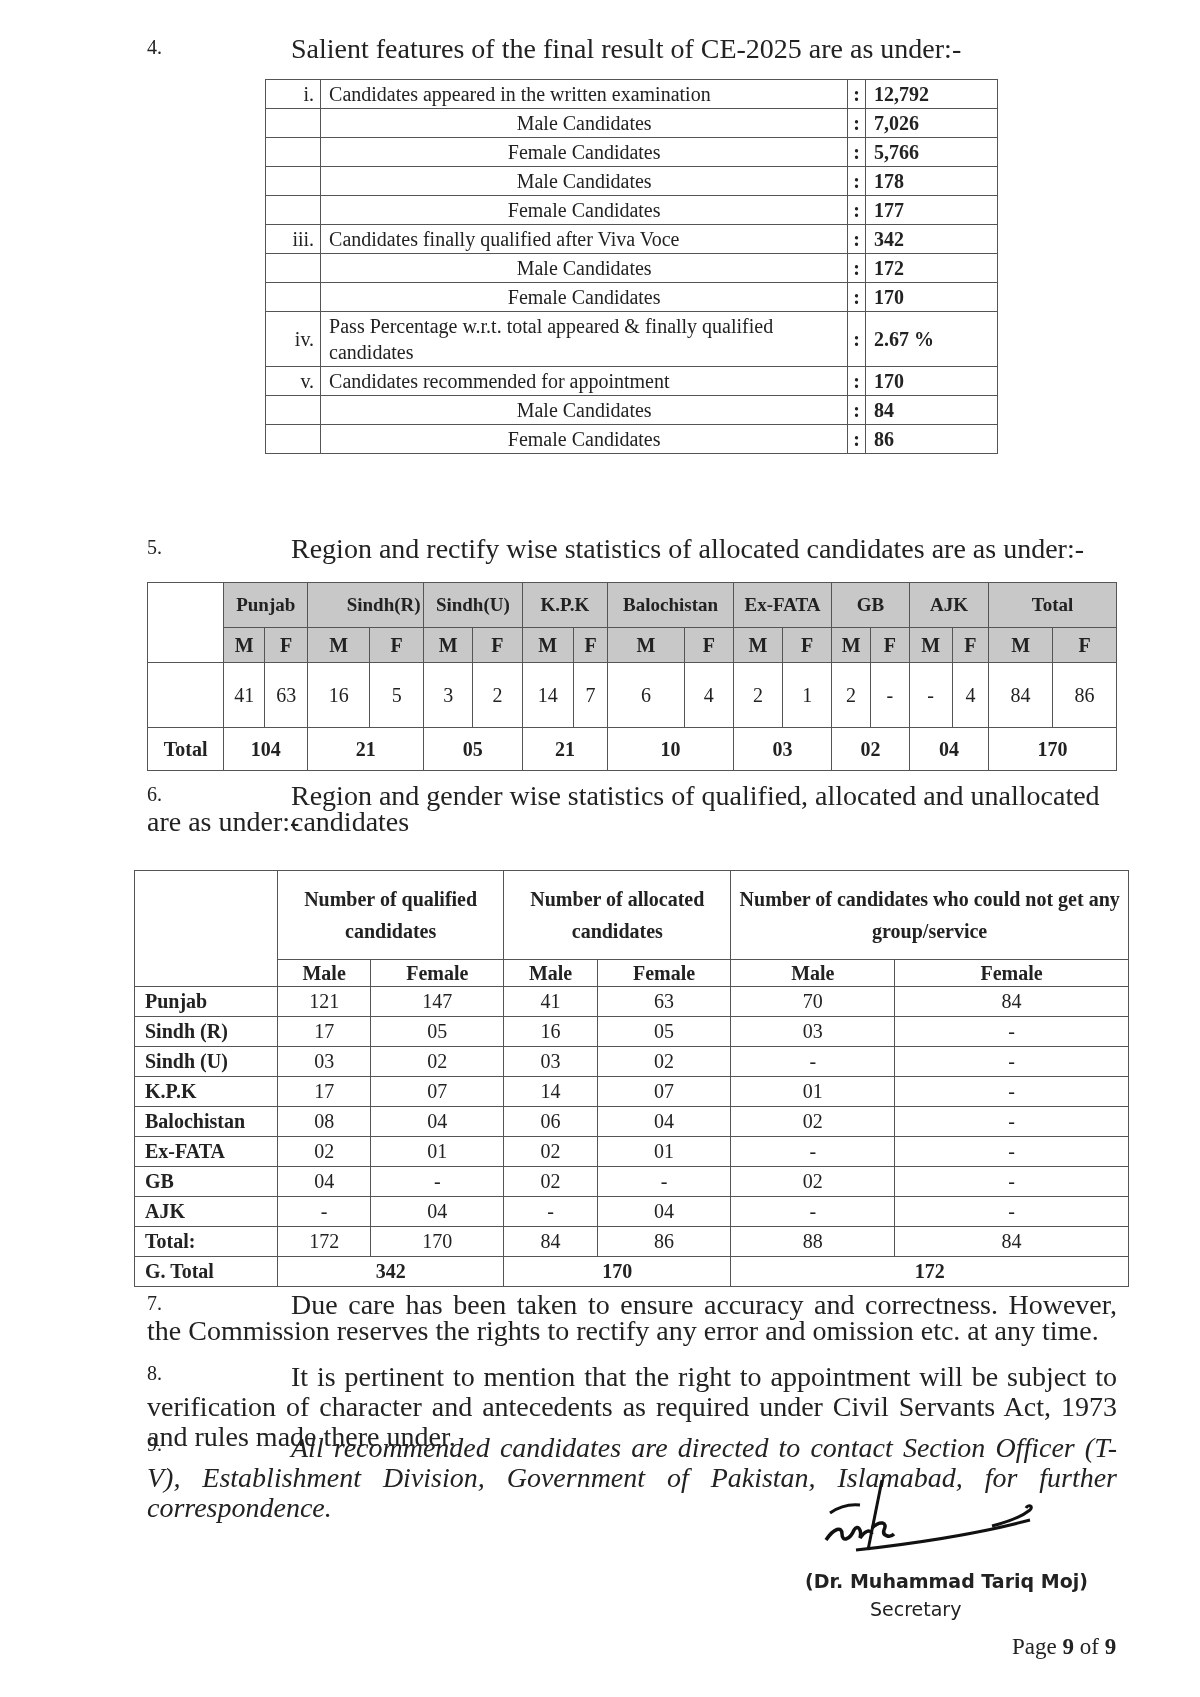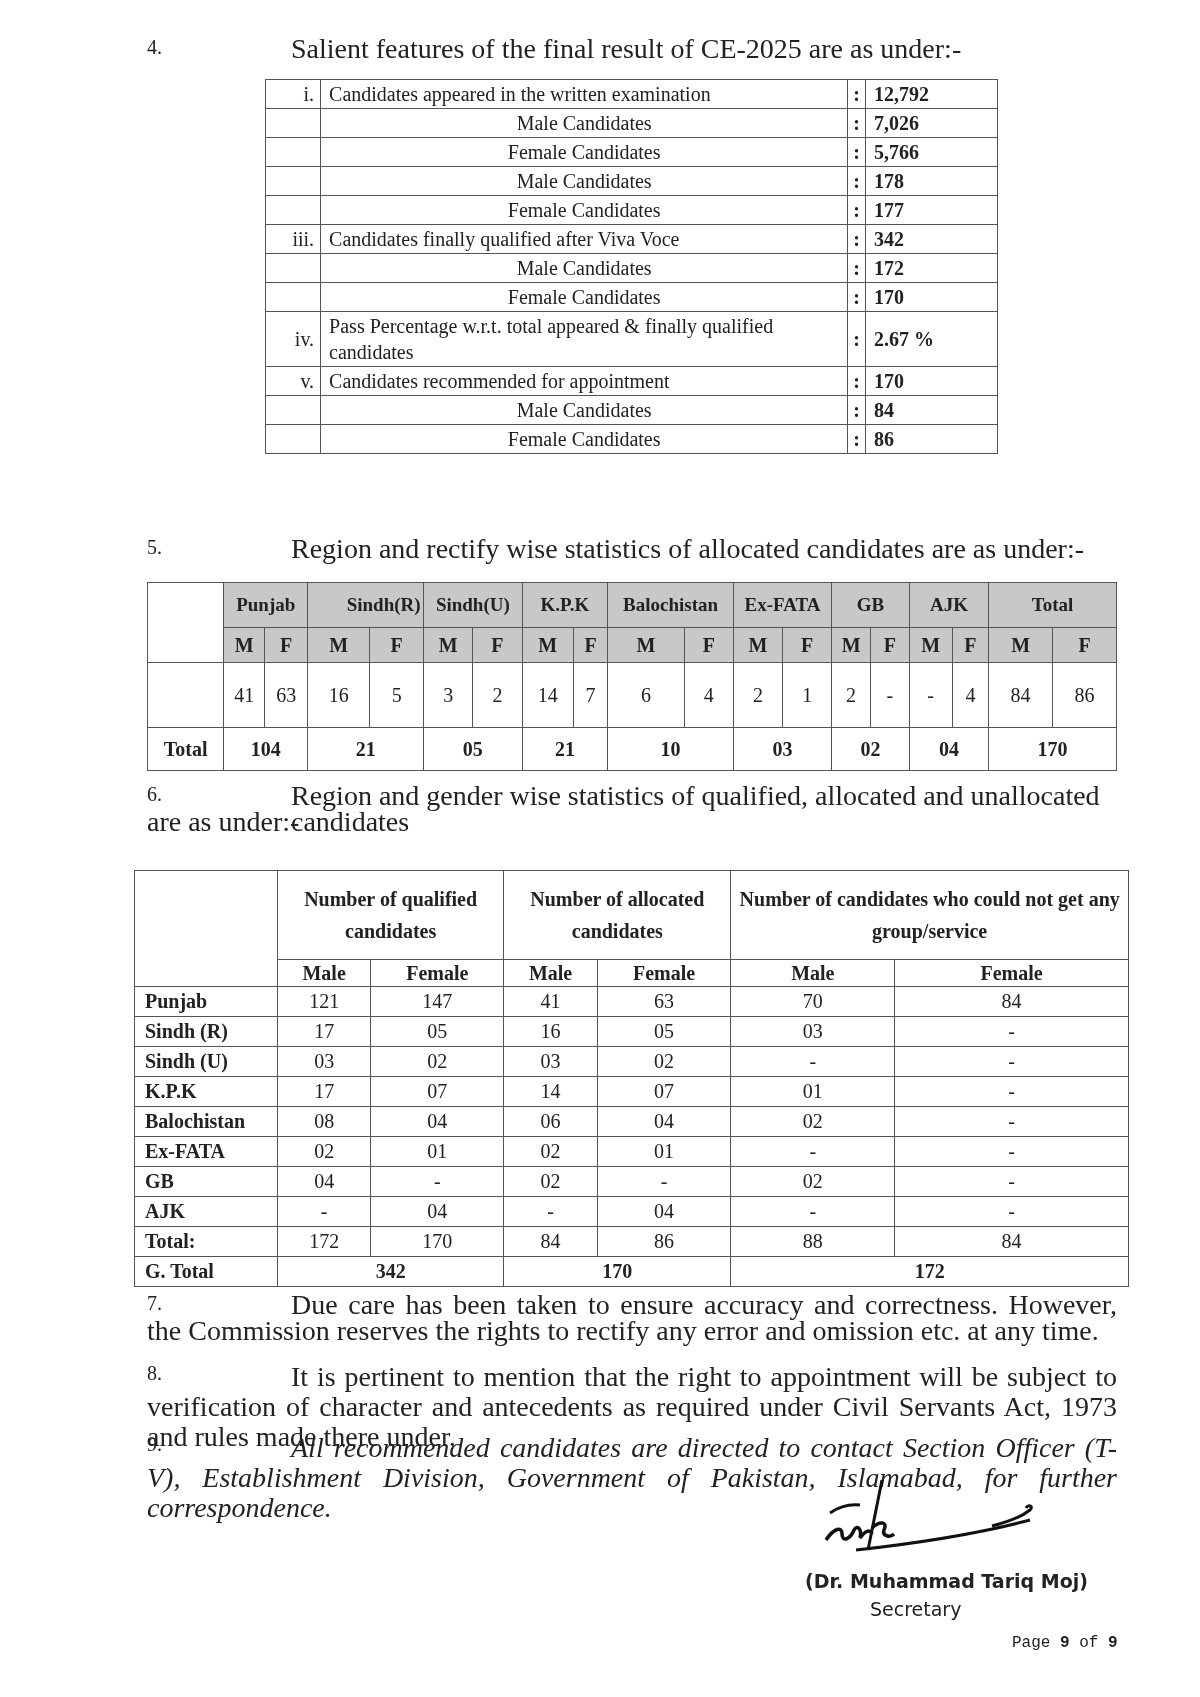--- a/index.html
+++ b/index.html
@@ -31,21 +31,21 @@
   
   .t6 { position:absolute; left:134px; top:870px; width:995px; font-size:20px; }
   .t6 td { border:1.5px solid #555; text-align:center; padding:0; height:29px; }
   .t6 td.rl { text-align:left; font-weight:bold; padding-left:10px; width:132px; }
   .t6 .grp { font-weight:bold; height:76px; line-height:32px; vertical-align:top; padding-top:12px; }
   .t6 .sub { font-weight:bold; height:26px; }
   .t6 .gt { font-weight:bold; }
 
   .sig-name { position:absolute; left:795px; top:1570px; font-family:"DejaVu Sans", sans-serif; font-weight:bold; font-size:19px;margin-left:10px; }
   .sig-title { position:absolute; left:870px; top:1598px; font-family:"DejaVu Sans", sans-serif; font-size:19px; }
-  .page-no { position:absolute; left:1012px; top:1634px; font-family:Liberation Mono, monospace; font-size:16px; }
+  .page-no { position:absolute; left:1012px; top:1634px; font-family:Liberation Serif, serif; font-size:23px; }
 </style>
 </head>
 <body>
 
 <div class="para-num" style="left:147px; top:36px;">4.</div>
 <div class="para-text" style="left:291px; top:36px;">Salient features of the final result of CE-2025 are as under:-</div>
 
 <table class="t4">
   <tbody id="t4body">
       <tr>

